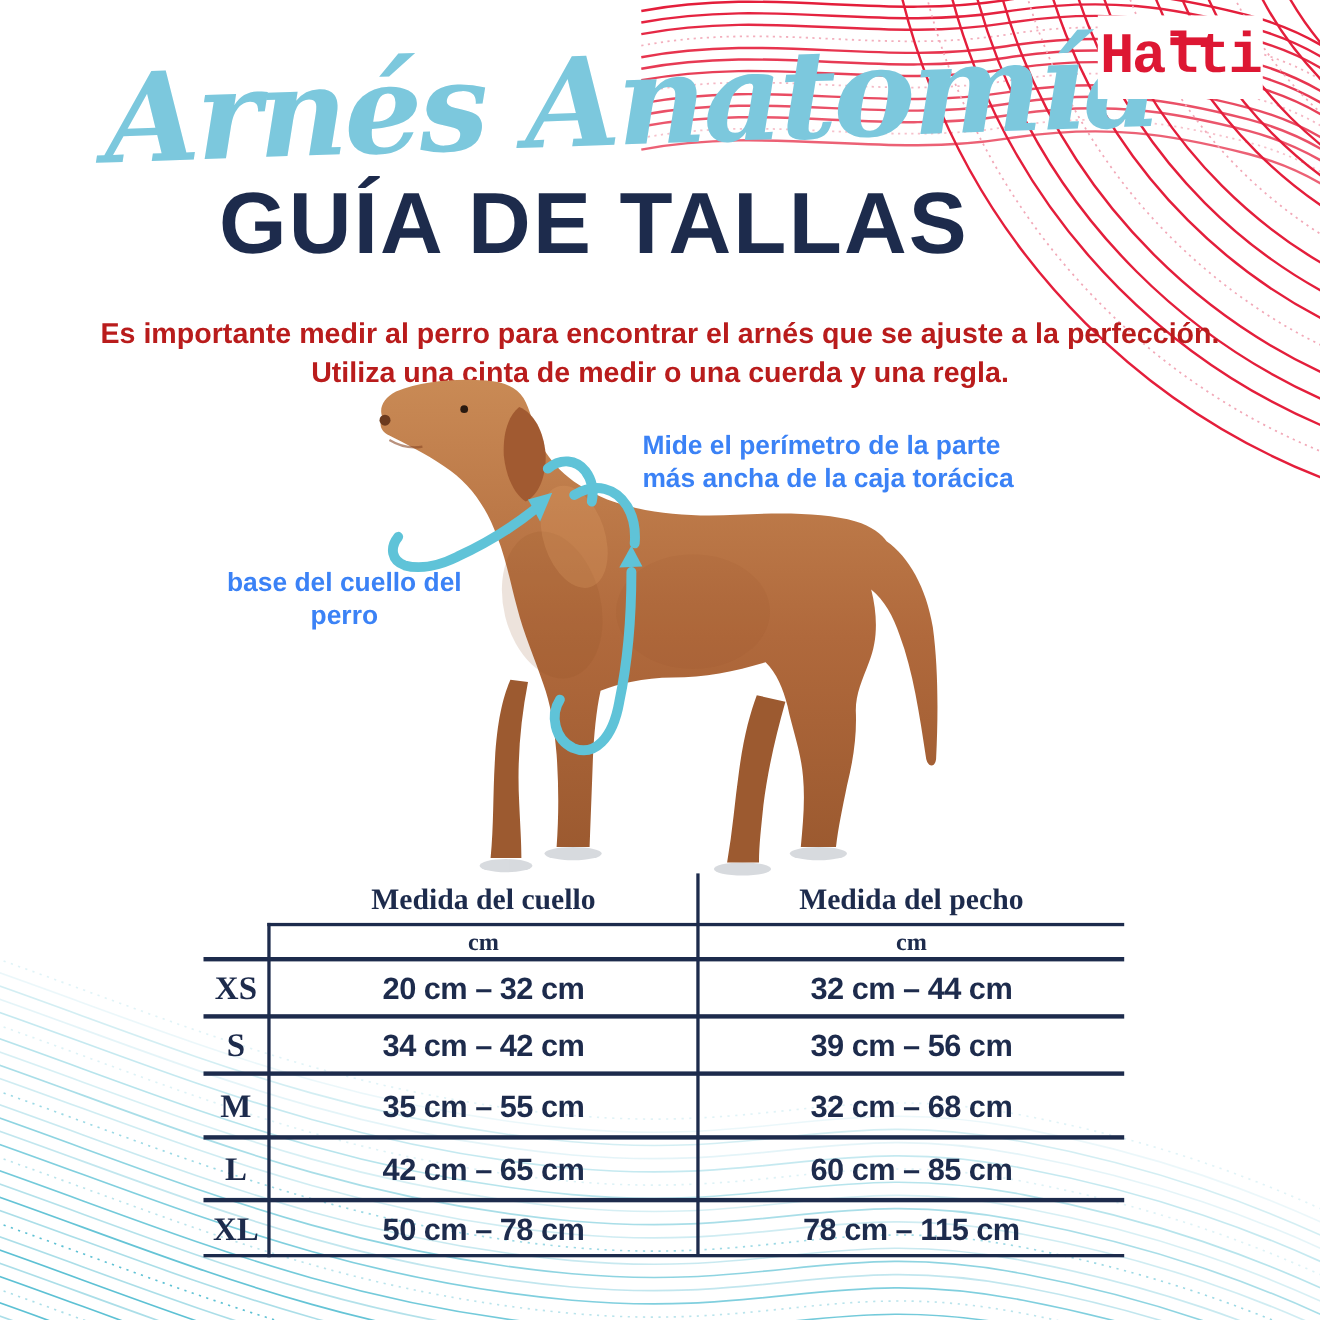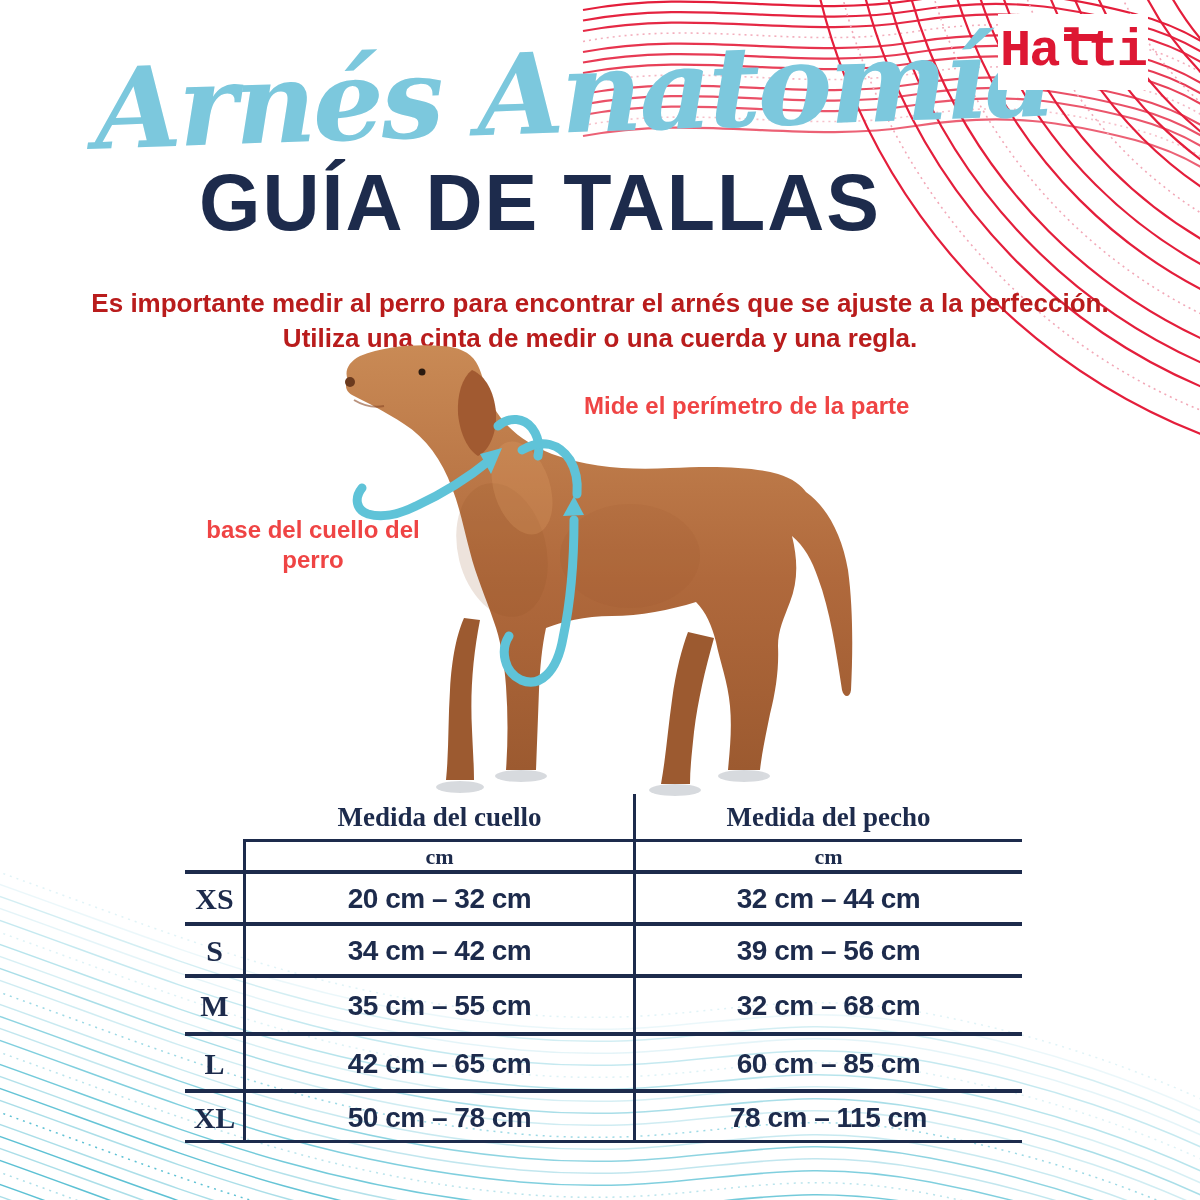--- a/index.html
+++ b/index.html
@@ -23,21 +23,21 @@
                 font-family:"DejaVu Serif",serif;font-style:italic;font-weight:bold;
                 font-size:112px;line-height:1.05;color:#7cc8dd;letter-spacing:-3px;}
   .title-main{position:absolute;left:0;top:163px;width:1200px;text-align:center;z-index:2;
               transform:translateX(-60px);
               font-weight:700;font-size:79px;letter-spacing:2px;color:#1d2b4c;line-height:1.0;}
   .subtitle{position:absolute;left:0;top:262px;width:1200px;text-align:center;z-index:2;
             font-weight:700;font-size:26px;line-height:1.34;color:#b91c1c;margin-top:24px;}
 
   
   #dog{position:absolute;left:330px;top:338px;z-index:2;}
-  .annot{position:absolute;z-index:2;font-weight:600;font-size:24px;line-height:1.25;color:#ef4444;}
+  .annot{position:absolute;z-index:2;font-weight:600;font-size:24px;line-height:1.25;color:#3b82f6;}
   .annot-chest{left:584px;top:391px;text-align:left;}
   .annot-neck{left:182px;top:515px;width:262px;text-align:center;}
 
   
   .size-table{position:absolute;left:185px;top:792px;width:837px;height:351px;z-index:2;}
   .tgrid{position:absolute;left:0;top:0;width:837px;height:351px;display:grid;
          grid-template-columns:59px 391px 387px;
          grid-template-rows:50px 30px 53px 52px 58px 57px 51px;}
   .cell{display:flex;align-items:center;justify-content:center;}
   .th{font-family:"Liberation Serif",serif;font-weight:700;font-size:27px;color:#1d2b4c;}
@@ -205,20 +205,21 @@
 
     <g stroke="#5fc3d8" stroke-width="9" stroke-linecap="round" fill="none">
       <path d="M 192,112 C 212,100 230,106 240,122 C 246,132 248,144 247,156"></path>
       <path d="M 244,182 C 244,222 241,262 233,300 C 227,334 210,350 191,342 C 174,334 170,312 179,298"></path>
       <polygon points="244,158 233,178 254,177" fill="#5fc3d8" stroke="none"></polygon>
     </g>
   </svg>
 
   <div class="annot annot-chest">
     <div>Mide el perímetro de la parte</div>
+    <div>más ancha de la caja torácica</div>
   </div>
   <div class="annot annot-neck">
     <div>base del cuello del perro</div>
   </div>
 
   <div class="size-table">
     <div class="tgrid">
       <div class="cell"></div>
       <div class="cell th">Medida del cuello</div>
       <div class="cell th">Medida del pecho</div>

